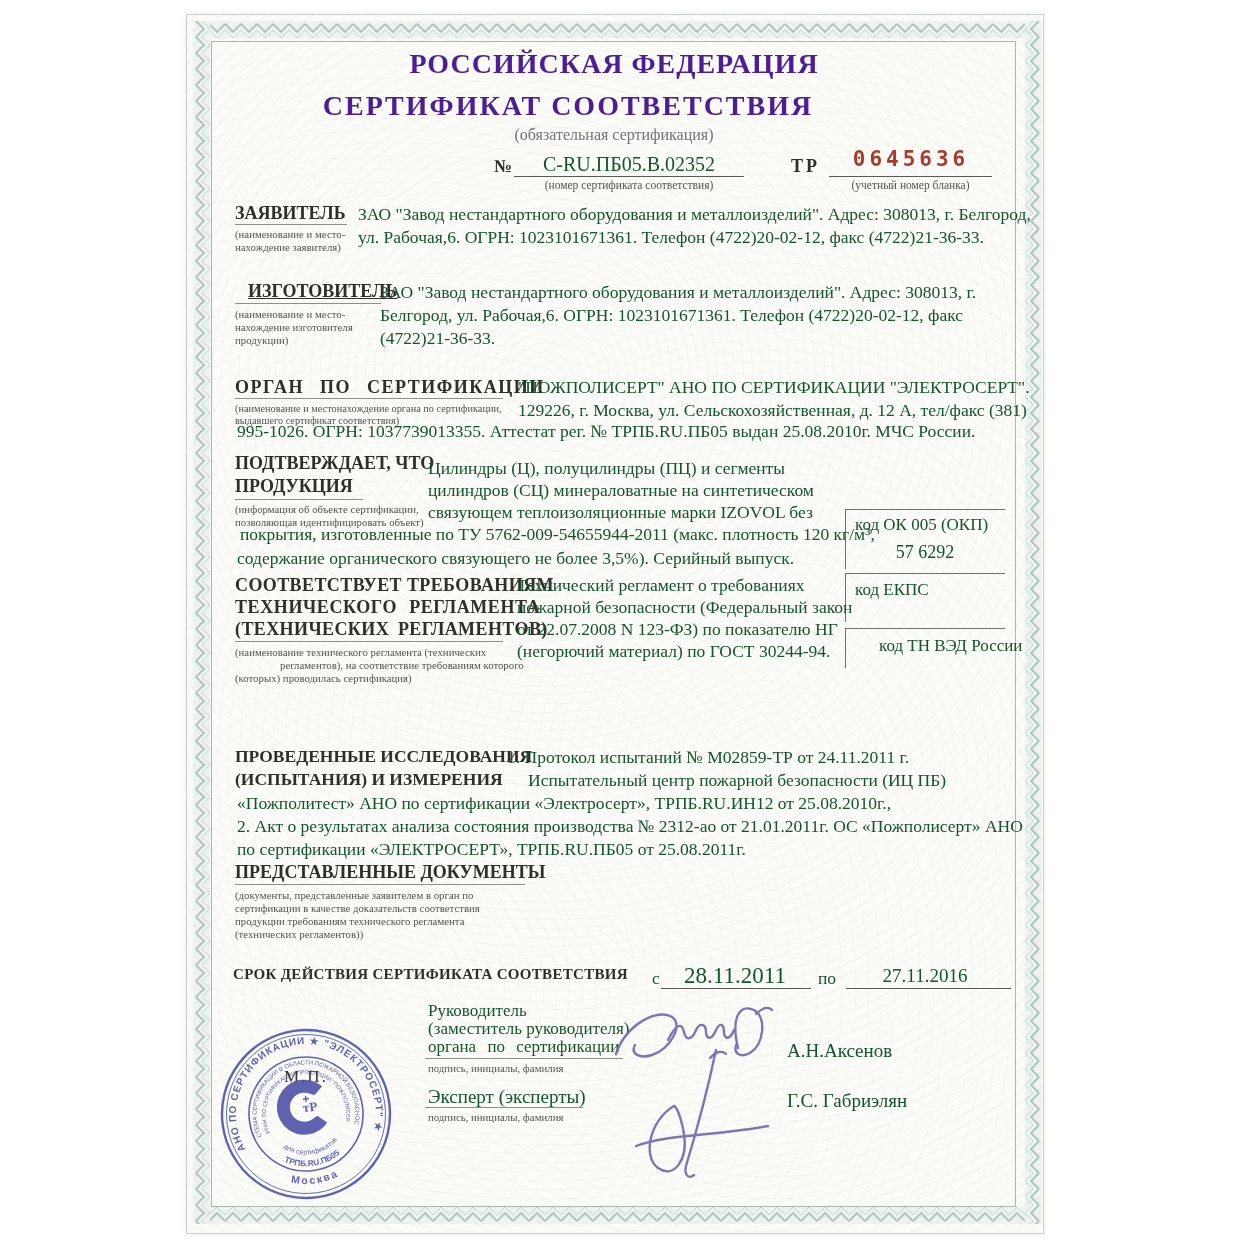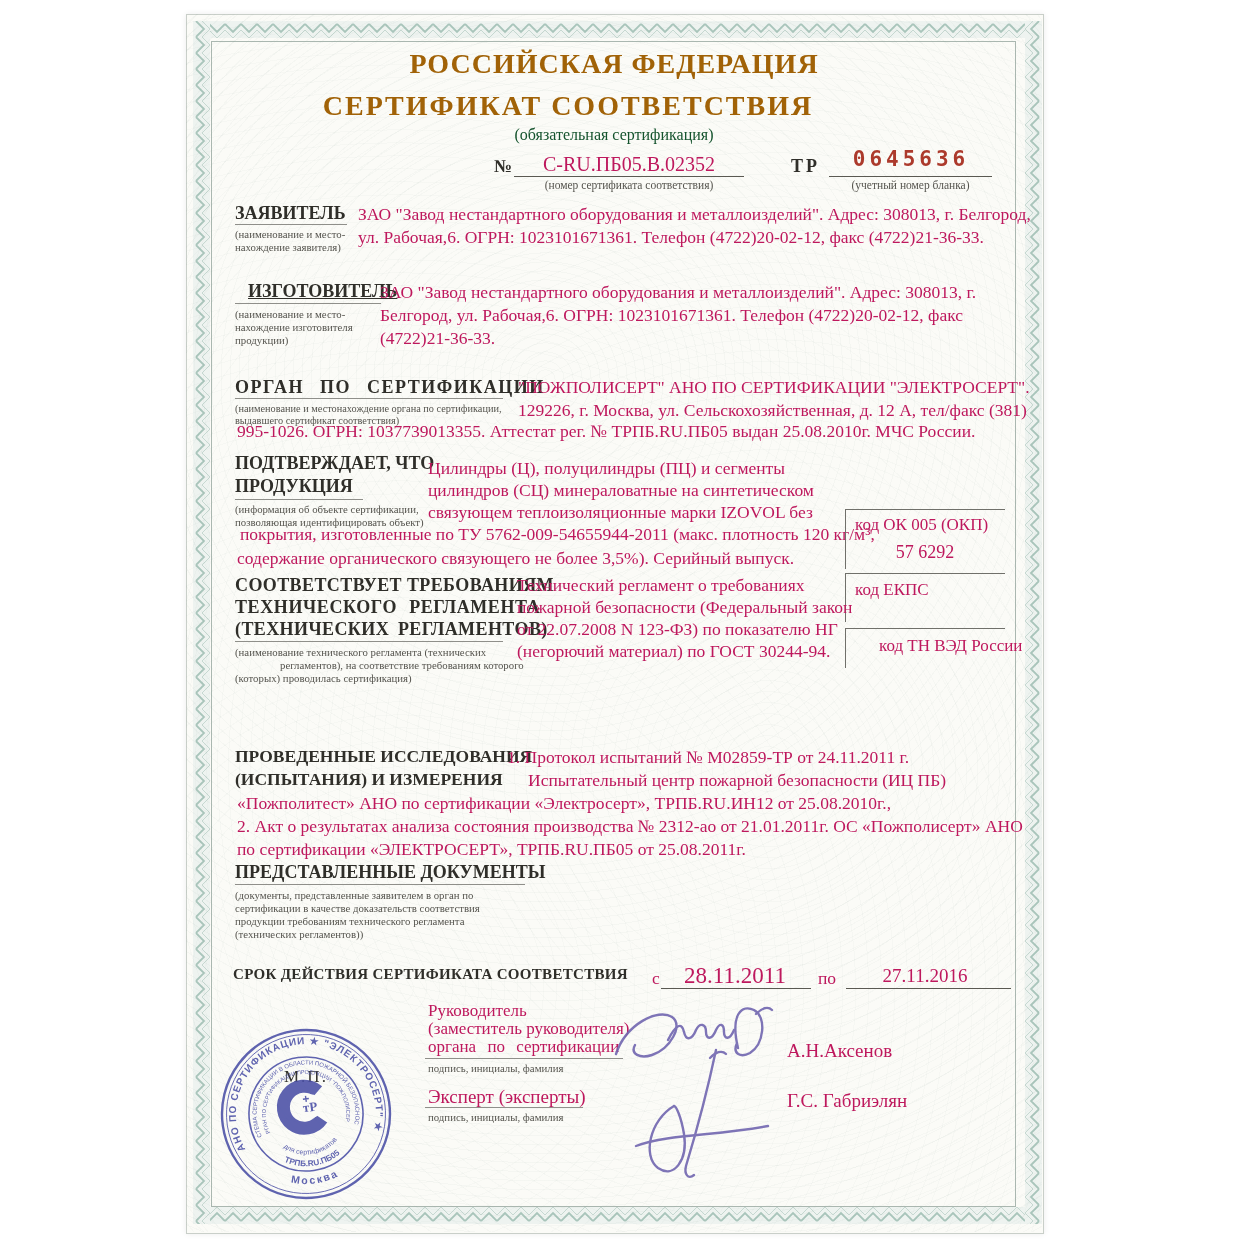--- a/index.html
+++ b/index.html
@@ -8,27 +8,27 @@
   .paper{position:absolute;left:186px;top:14px;width:856px;height:1218px;
          background-color:#fbfbf7;border:1px solid #c9cfc9;box-shadow:0 0 6px rgba(0,0,0,.08);}
   .texture{position:absolute;left:186px;top:14px;width:856px;height:1218px;pointer-events:none;
     background-image:
       repeating-radial-gradient(circle at 42% 30%, rgba(130,155,145,0.05) 0 1px, transparent 1px 9px),
       repeating-radial-gradient(circle at 68% 62%, rgba(130,155,145,0.045) 0 1px, transparent 1px 11px),
       repeating-radial-gradient(circle at 25% 80%, rgba(130,155,145,0.04) 0 1px, transparent 1px 13px);}
   .innerframe{position:absolute;left:211px;top:41px;width:803px;height:1164px;
               border:1px solid #aab7b0;pointer-events:none;}
   .strip{position:absolute;}
-  .t{position:absolute;white-space:nowrap;font-size:17.5px;line-height:21px;color:#be185d;}
+  .t{position:absolute;white-space:nowrap;font-size:17.5px;line-height:21px;color:#14532d;}
   .b{font-weight:bold;color:#2f2e29;}
   .lbl{position:absolute;white-space:nowrap;font-weight:bold;font-size:18px;color:#2f2e29;}
   .cap{position:absolute;font-size:10.8px;line-height:13px;color:#55544e;}
   .rule{position:absolute;height:1px;background:#8f8f8a;}
   .darkrule{position:absolute;height:1px;background:#5a5952;}
-  .title{position:absolute;text-align:center;font-weight:bold;color:#a16207;}
+  .title{position:absolute;text-align:center;font-weight:bold;color:#4c1d95;}
   .codebox-l{position:absolute;width:1px;background:#70706a;}
   .codebox-t{position:absolute;height:1px;background:#70706a;}
   .red{font-family:"DejaVu Sans Mono", monospace;font-weight:bold;letter-spacing:4px;}
   svg{display:block;}
   .sig{position:absolute;}
 </style>
 </head>
 <body>
 
 <div class="stage">
@@ -72,21 +72,21 @@
     </pattern>
       </defs>
     <rect width="17" height="1203" fill="#eef3f0"></rect>
       <rect width="17" height="1203" fill="url(#chR)"></rect>
   </svg>
   <div class="innerframe"></div>
   <div class="texture"></div>
 
   <div class="title" style="left:186px;top:48px;width:856px;font-size:28px;letter-spacing:1px;">РОССИЙСКАЯ ФЕДЕРАЦИЯ</div>
   <div class="title" style="left:186px;top:90px;width:764px;font-size:28px;letter-spacing:2px;">СЕРТИФИКАТ СООТВЕТСТВИЯ</div>
-  <div class="title" style="left:186px;top:126px;width:856px;font-size:16px;font-weight:normal;color:#14532d;">(обязательная сертификация)</div>
+  <div class="title" style="left:186px;top:126px;width:856px;font-size:16px;font-weight:normal;color:#737373;">(обязательная сертификация)</div>
 
   <div class="t b" style="left:494px;top:156px;font-size:18px;">№</div>
   <div class="t" style="left:518px;top:154px;width:222px;text-align:center;font-size:20px;">C-RU.ПБ05.В.02352</div>
   <div class="darkrule" style="left:514px;top:176px;width:230px;"></div>
   <div class="cap" style="left:514px;top:179px;width:230px;text-align:center;font-size:11.5px;">(номер сертификата соответствия)</div>
 
   <div class="t b" style="left:791px;top:156px;font-size:18px;letter-spacing:3px;">ТР</div>
   <div class="t red" style="left:831px;top:149px;width:160px;text-align:center;font-size:21px;color:#ac3a2c;">0645636</div>
   <div class="darkrule" style="left:829px;top:176px;width:163px;"></div>
   <div class="cap" style="left:829px;top:179px;width:163px;text-align:center;font-size:11.5px;">(учетный номер бланка)</div>

